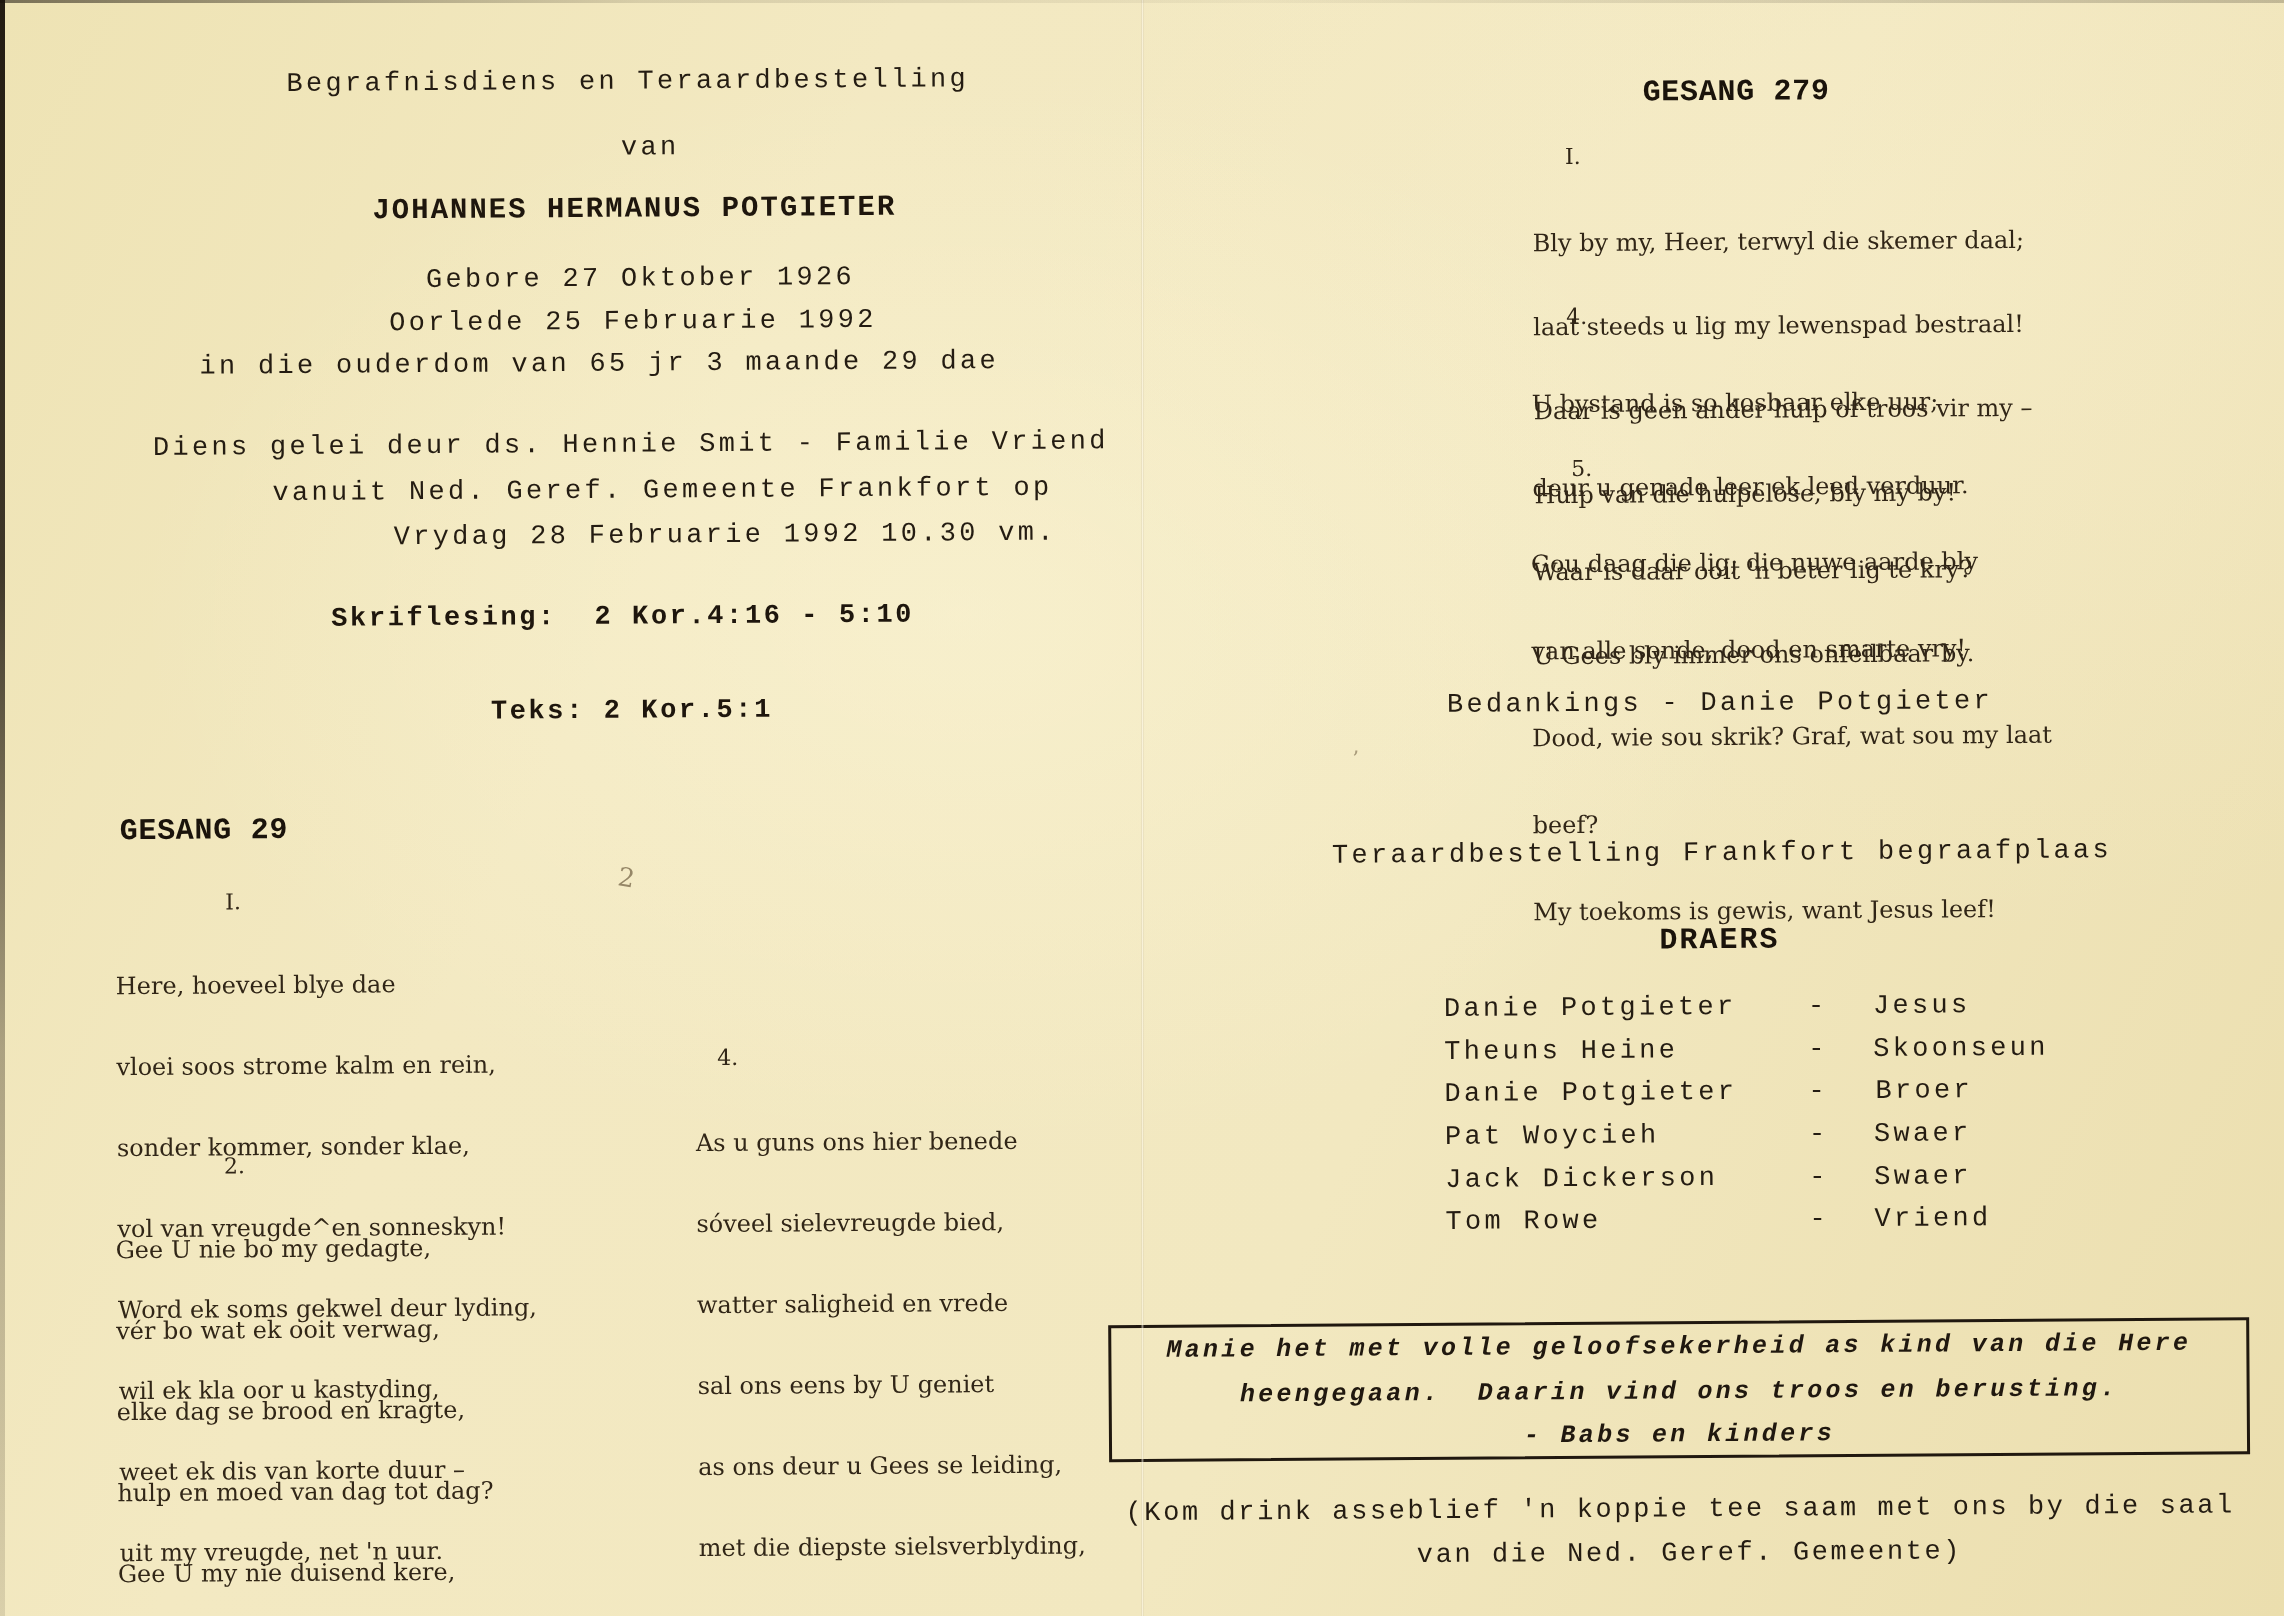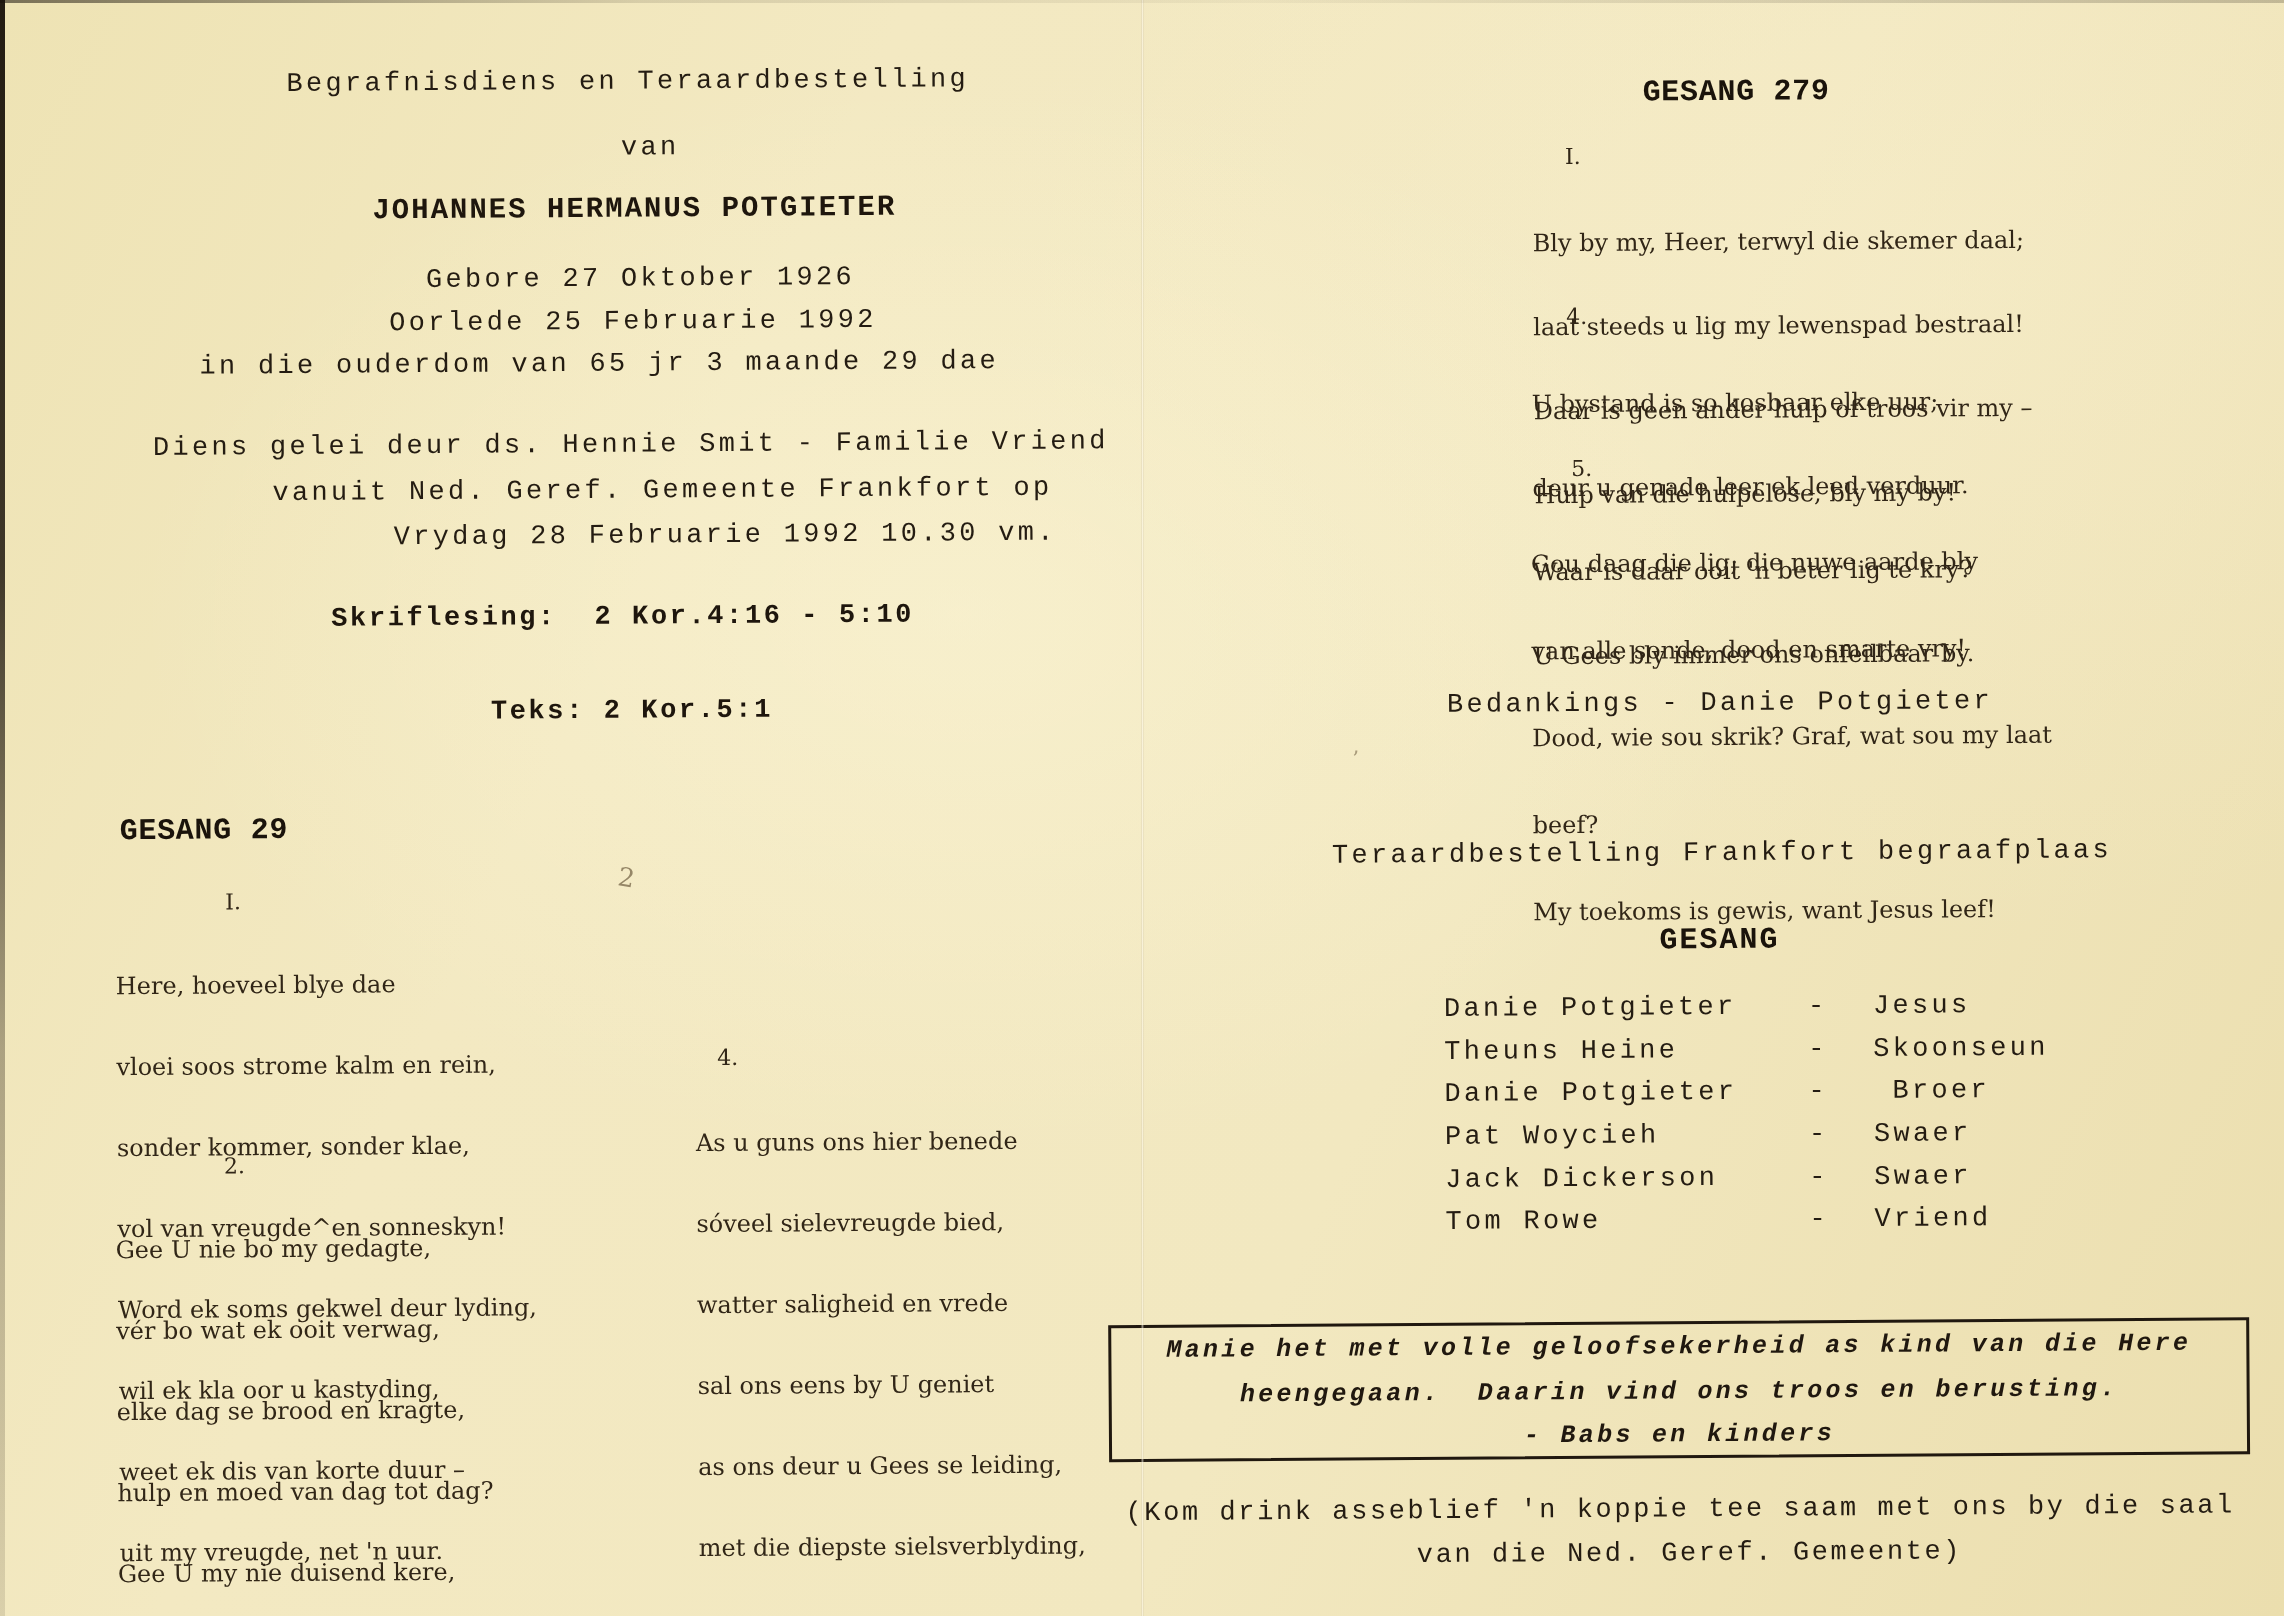--- a/index.html
+++ b/index.html
@@ -125,36 +125,36 @@
     <div class="vers lh44" style="left:1532px;top:495px;">
       <div>Gou daag die lig; die nuwe aarde bly</div>
       <div>van alle sonde, dood en smarte vry!</div>
       <div>Dood, wie sou skrik? Graf, wat sou my laat</div>
       <div>beef?</div>
       <div>My toekoms is gewis, want Jesus leef!</div>
     </div>
 
     <div class="tw" style="left:1447px;top:694px;">Bedankings - Danie Potgieter</div>
     <div class="tw" style="left:1331px;top:844px;">Teraardbestelling Frankfort begraafplaas</div>
-    <div class="hd" style="left:1658px;top:929px;letter-spacing:2px;">GESANG</div>
+    <div class="hd" style="left:1658px;top:929px;letter-spacing:2px;">DRAERS</div>
 
     <div style="position:absolute;left:1442px;top:998px;width:783px;height:52px;">
       <span class="cell" style="left:0;">Danie Potgieter</span>
       <span class="cell" style="left:364px;">-</span>
       <span class="cell" style="left:429px;">Jesus</span>
     </div>
     <div style="position:absolute;left:1442px;top:1041px;width:783px;height:52px;">
       <span class="cell" style="left:0;">Theuns Heine</span>
       <span class="cell" style="left:364px;">-</span>
       <span class="cell" style="left:429px;">Skoonseun</span>
     </div>
     <div style="position:absolute;left:1442px;top:1083px;width:783px;height:52px;">
       <span class="cell" style="left:0;">Danie Potgieter</span>
       <span class="cell" style="left:364px;">-</span>
-      <span class="cell" style="left:448px;">Broer</span>
+      <span class="cell" style="left:431px;">Broer</span>
     </div>
     <div style="position:absolute;left:1442px;top:1126px;width:783px;height:52px;">
       <span class="cell" style="left:0;">Pat Woycieh</span>
       <span class="cell" style="left:364px;">-</span>
       <span class="cell" style="left:429px;">Swaer</span>
     </div>
     <div style="position:absolute;left:1442px;top:1169px;width:783px;height:52px;">
       <span class="cell" style="left:0;">Jack Dickerson</span>
       <span class="cell" style="left:364px;">-</span>
       <span class="cell" style="left:429px;">Swaer</span>

